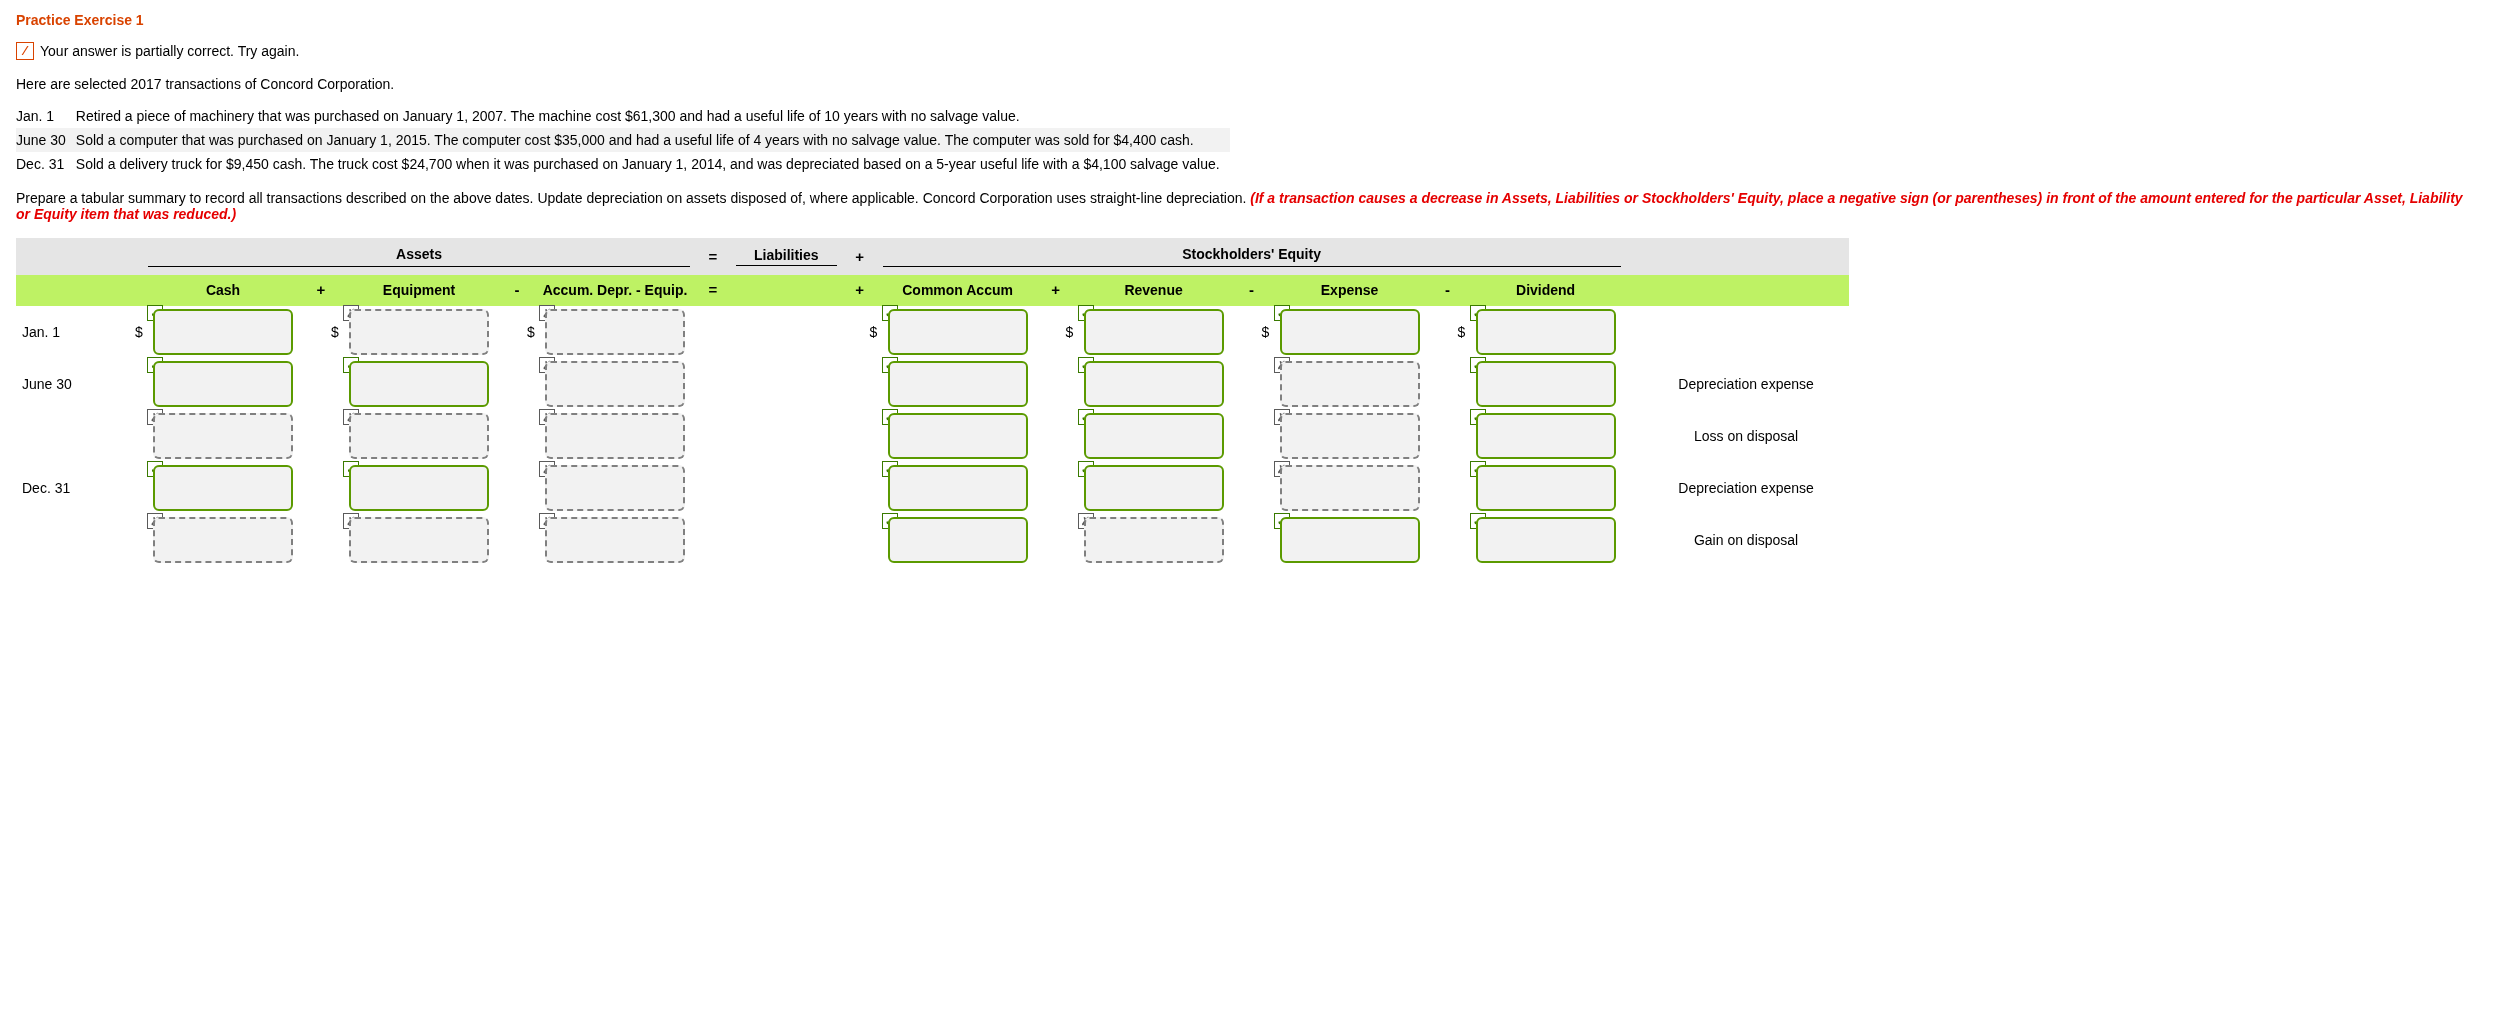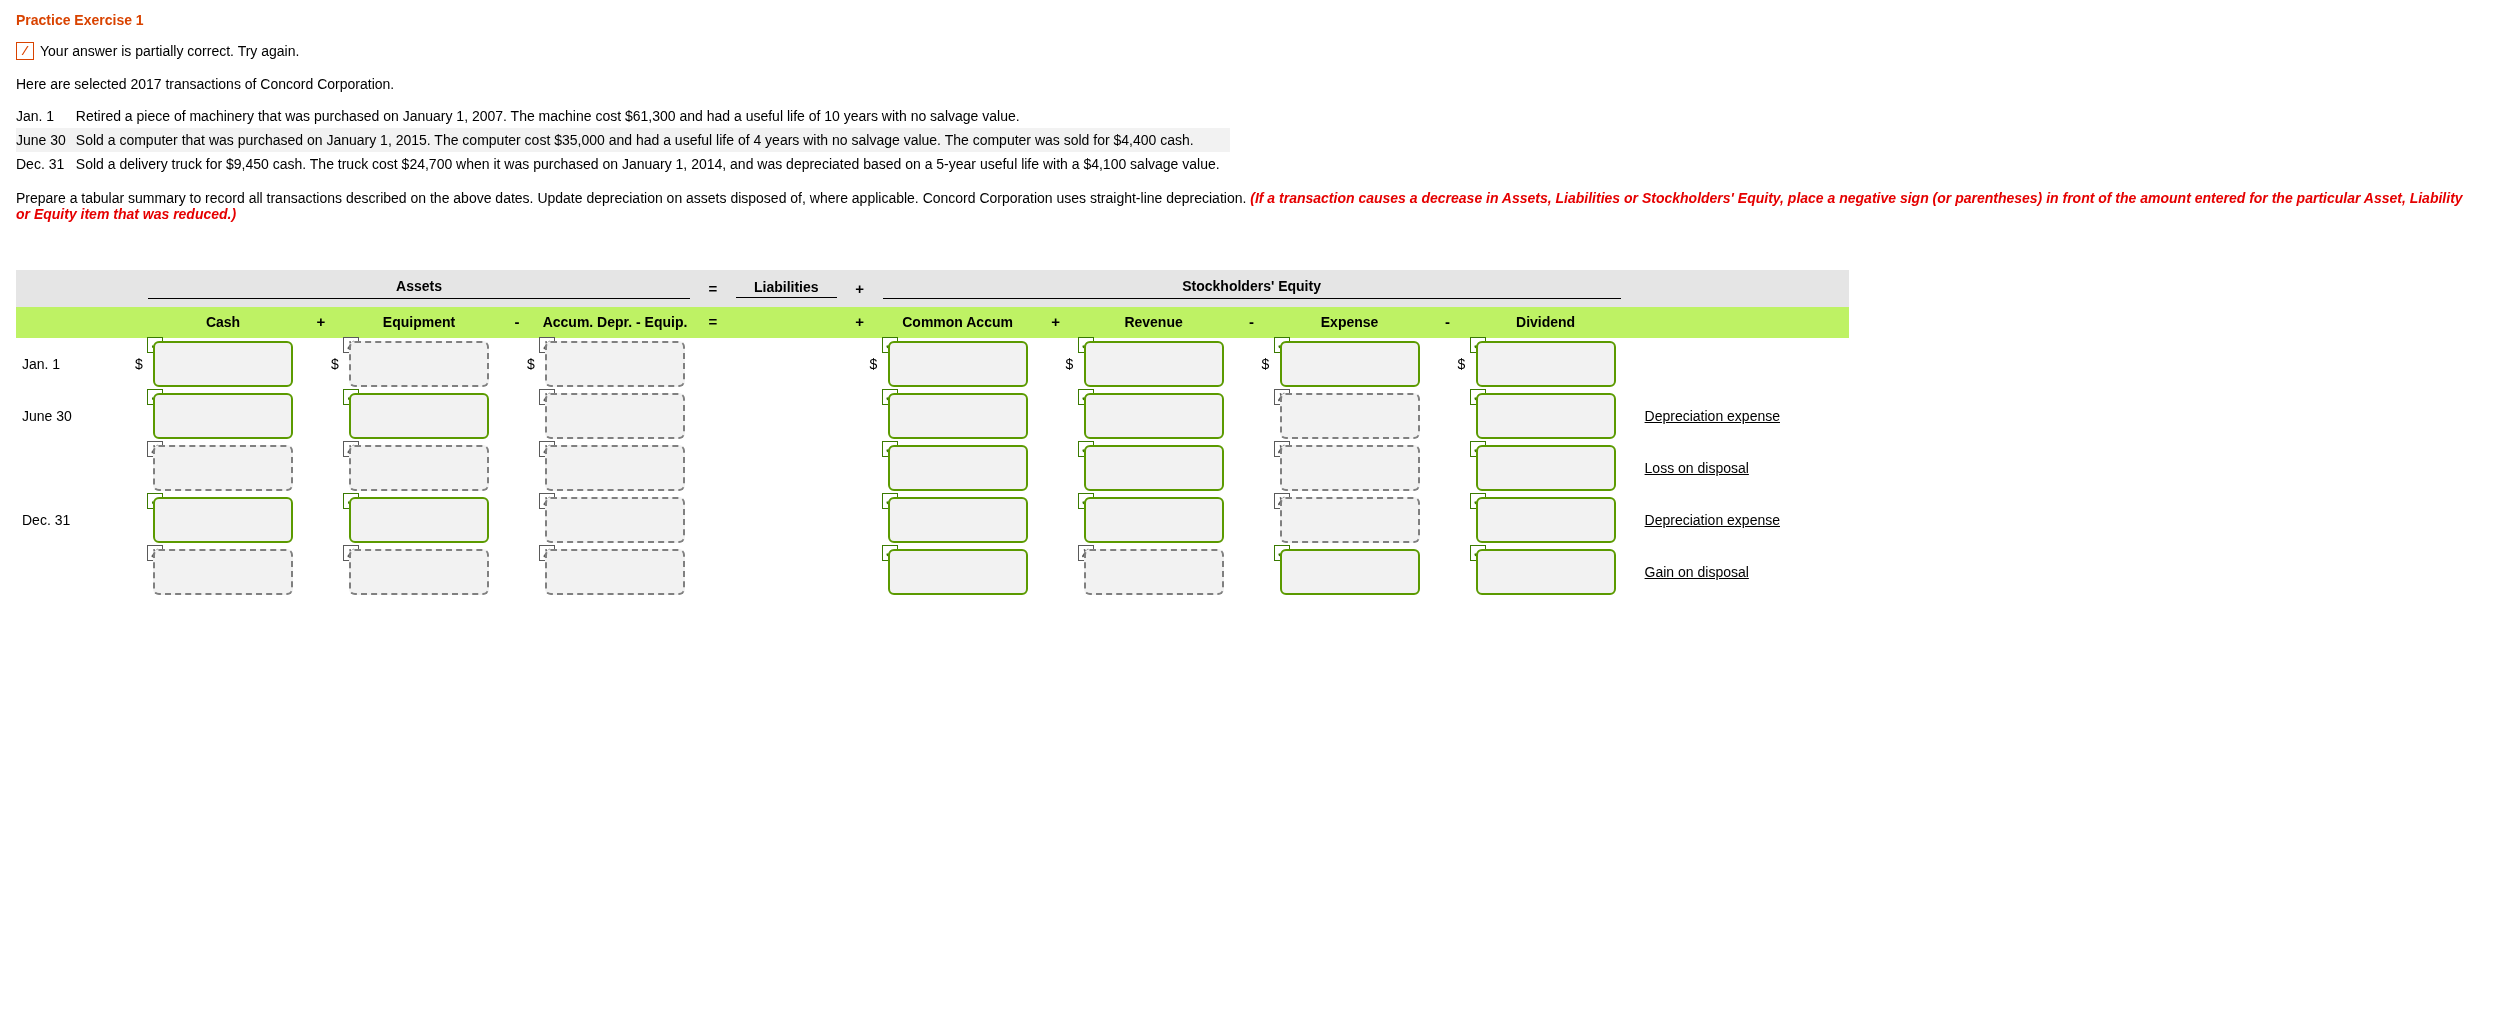--- a/index.html
+++ b/index.html
@@ -56,31 +56,30 @@
     font-style: italic;
     margin-bottom: 14px;
   }
 
   
   .grid-wrap {
     position: relative;
   }
   table.grid {
     border-collapse: collapse;
-    margin-top: 32px;
   }
   table.grid th, table.grid td {
     text-align: center;
     vertical-align: middle;
   }
   table.grid td.thin, table.grid th.thin { width: 30px; min-width: 30px; }
   table.grid td.lab, table.grid th.lab   { width: 80px; min-width: 80px; text-align: left; padding-left: 6px;}
   table.grid td.col, table.grid th.col   { width: 150px; min-width: 150px; }
   table.grid td.liabcol, table.grid th.liabcol { width: 100px; min-width: 100px; }
-  table.grid td.notecol { width: 200px; text-align: left; padding-left: 20px; text-decoration: underline; }
+  table.grid td.notecol { width: 200px; text-align: center; padding-left: 20px; }
 
   .hdr-row td, .hdr-row th {
     background: #e5e5e5;
     font-weight: bold;
     padding: 8px 4px;
   }
   .hdr-row2 td, .hdr-row2 th {
     background: #bef264;
     font-weight: bold;
     padding: 6px 4px 8px;

